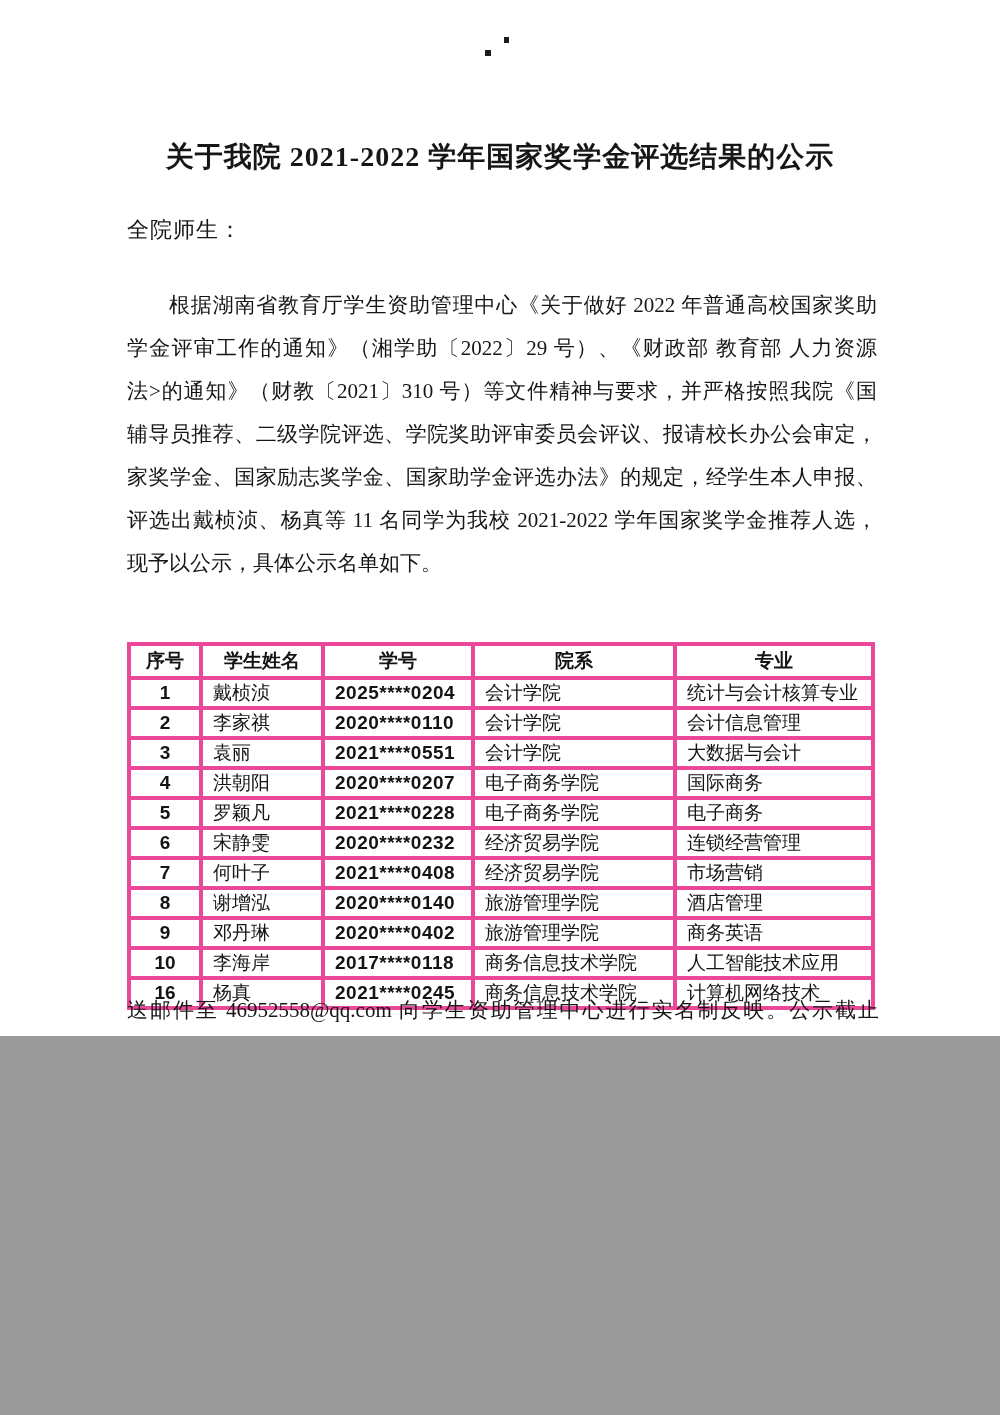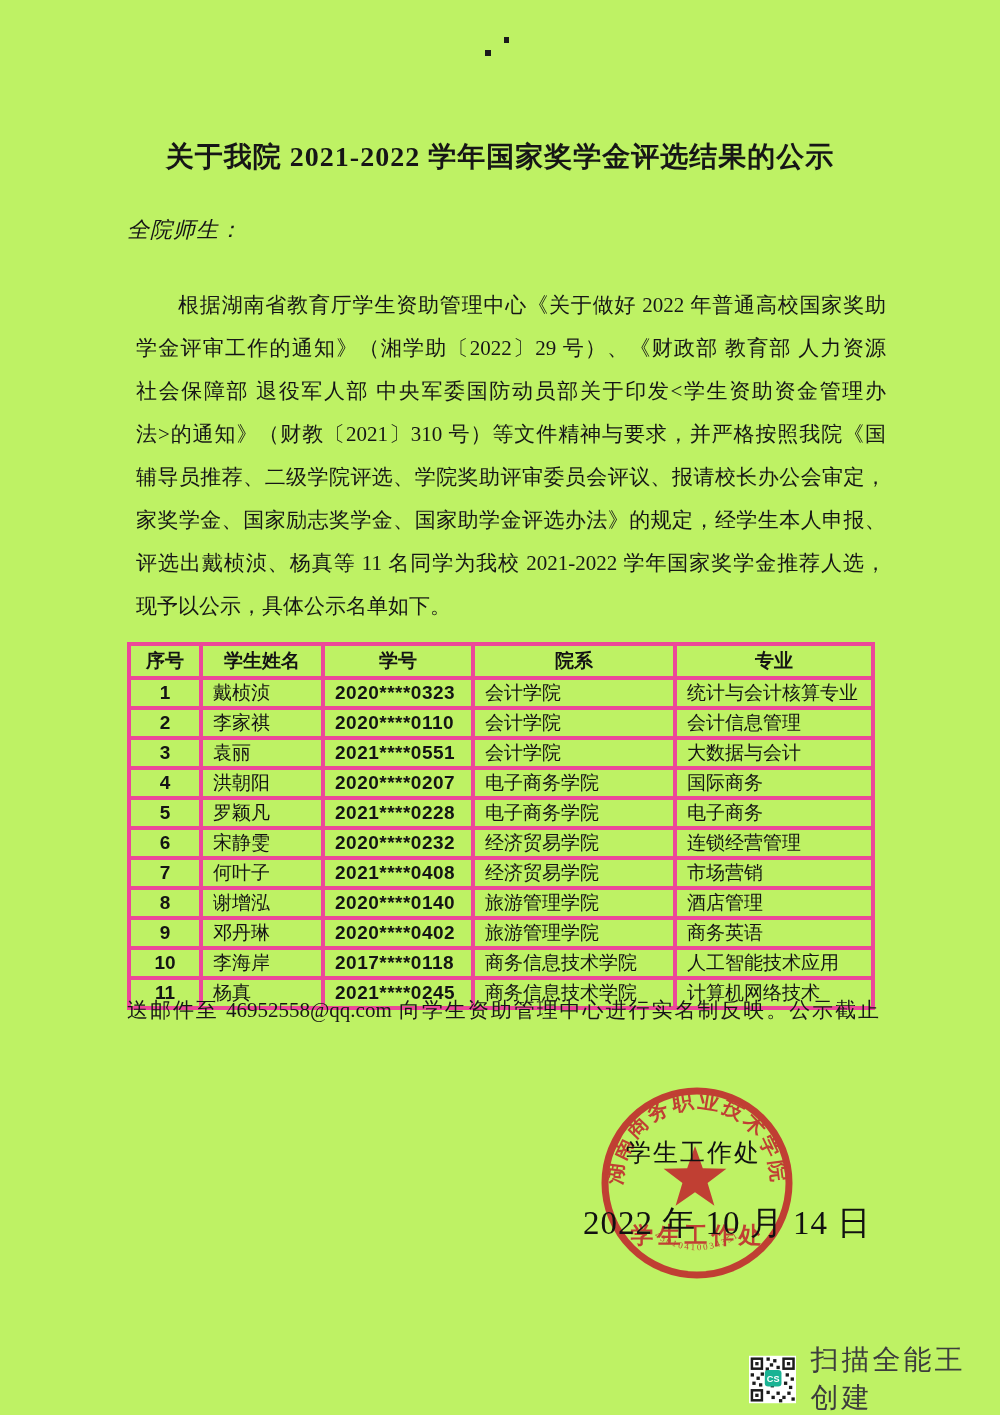--- a/index.html
+++ b/index.html
@@ -1,35 +1,35 @@
 <!DOCTYPE html>
 <html><head>
 <meta charset="utf-8">
 <style>
   html,body{margin:0;padding:0;background:#9a9a9a;}
   .page{
     position:relative;
-    width:1000px;height:1415px;
+    width:1000px;height:1036px;
     margin:0 auto;
-    background:#bef264;
+    background:#ffffff;
     font-family:"Liberation Serif","DejaVu Serif",serif;
     color:#161616;
     overflow:hidden;
   }
   .speck{position:absolute;background:#1b1b1b;}
   .doc-title{
     position:absolute;left:0;top:138px;width:1000px;
     text-align:center;
     font-size:28px;font-weight:bold;letter-spacing:1px;
   }
   .salutation{
     position:absolute;left:127px;top:215px;
-    font-size:22px;letter-spacing:1px;font-style:italic;
-  }
-  .body-block{position:absolute;left:136px;top:284px;width:750px;}
+    font-size:22px;letter-spacing:1px;
+  }
+  .body-block{position:absolute;left:127px;top:284px;width:750px;}
   .closing-block{position:absolute;left:127px;top:988px;width:752px;}
   .line{
     font-size:21px;line-height:43px;height:43px;
     white-space:nowrap;
   }
   .closing-block .line{line-height:45px;height:45px;}
   .line.j{
     white-space:normal;
     text-align:justify;
     text-align-last:justify;
@@ -88,21 +88,20 @@
   <div class="speck" style="left:504px;top:37px;width:5px;height:6px;"></div>
   <div class="speck" style="left:485px;top:50px;width:6px;height:6px;"></div>
 
   <div class="doc-title">关于我院 2021-2022 学年国家奖学金评选结果的公示</div>
 
   <div class="salutation">全院师生：</div>
 
   <div class="body-block">
     <div class="line j indent">根据湖南省教育厅学生资助管理中心《关于做好 2022 年普通高校国家奖助</div>
     <div class="line j">学金评审工作的通知》（湘学助〔2022〕29 号）、《财政部 教育部 人力资源</div>
-    <div class="line j">社会保障部 退役军人部 中央军委国防动员部关于印发&lt;学生资助资金管理办</div>
     <div class="line j">法&gt;的通知》（财教〔2021〕310 号）等文件精神与要求，并严格按照我院《国</div>
     <div class="line j">辅导员推荐、二级学院评选、学院奖助评审委员会评议、报请校长办公会审定，</div>
     <div class="line j">家奖学金、国家励志奖学金、国家助学金评选办法》的规定，经学生本人申报、</div>
     <div class="line j">评选出戴桢浈、杨真等 11 名同学为我校 2021-2022 学年国家奖学金推荐人选，</div>
     <div class="line">现予以公示，具体公示名单如下。</div>
   </div>
 
   <table class="roster">
     <colgroup>
       <col style="width:72px">
@@ -117,21 +116,21 @@
         <th>学生姓名</th>
         <th>学号</th>
         <th>院系</th>
         <th>专业</th>
       </tr>
     </thead>
     <tbody>
       <tr>
           <td class="c-num">1</td>
           <td>戴桢浈</td>
-          <td class="c-id">2020****0323</td>
+          <td class="c-id">2025****0204</td>
           <td>会计学院</td>
           <td>统计与会计核算专业</td>
         </tr>
       <tr>
           <td class="c-num">2</td>
           <td>李家祺</td>
           <td class="c-id">2020****0110</td>
           <td>会计学院</td>
           <td>会计信息管理</td>
         </tr>
@@ -185,21 +184,21 @@
           <td>商务英语</td>
         </tr>
       <tr>
           <td class="c-num">10</td>
           <td>李海岸</td>
           <td class="c-id">2017****0118</td>
           <td>商务信息技术学院</td>
           <td>人工智能技术应用</td>
         </tr>
       <tr>
-          <td class="c-num">11</td>
+          <td class="c-num">16</td>
           <td>杨真</td>
           <td class="c-id">2021****0245</td>
           <td>商务信息技术学院</td>
           <td>计算机网络技术</td>
         </tr>
     </tbody>
   </table>
 
   <div class="closing-block">
     <div class="line j">送邮件至 46952558@qq.com 向学生资助管理中心进行实名制反映。公示截止</div>

